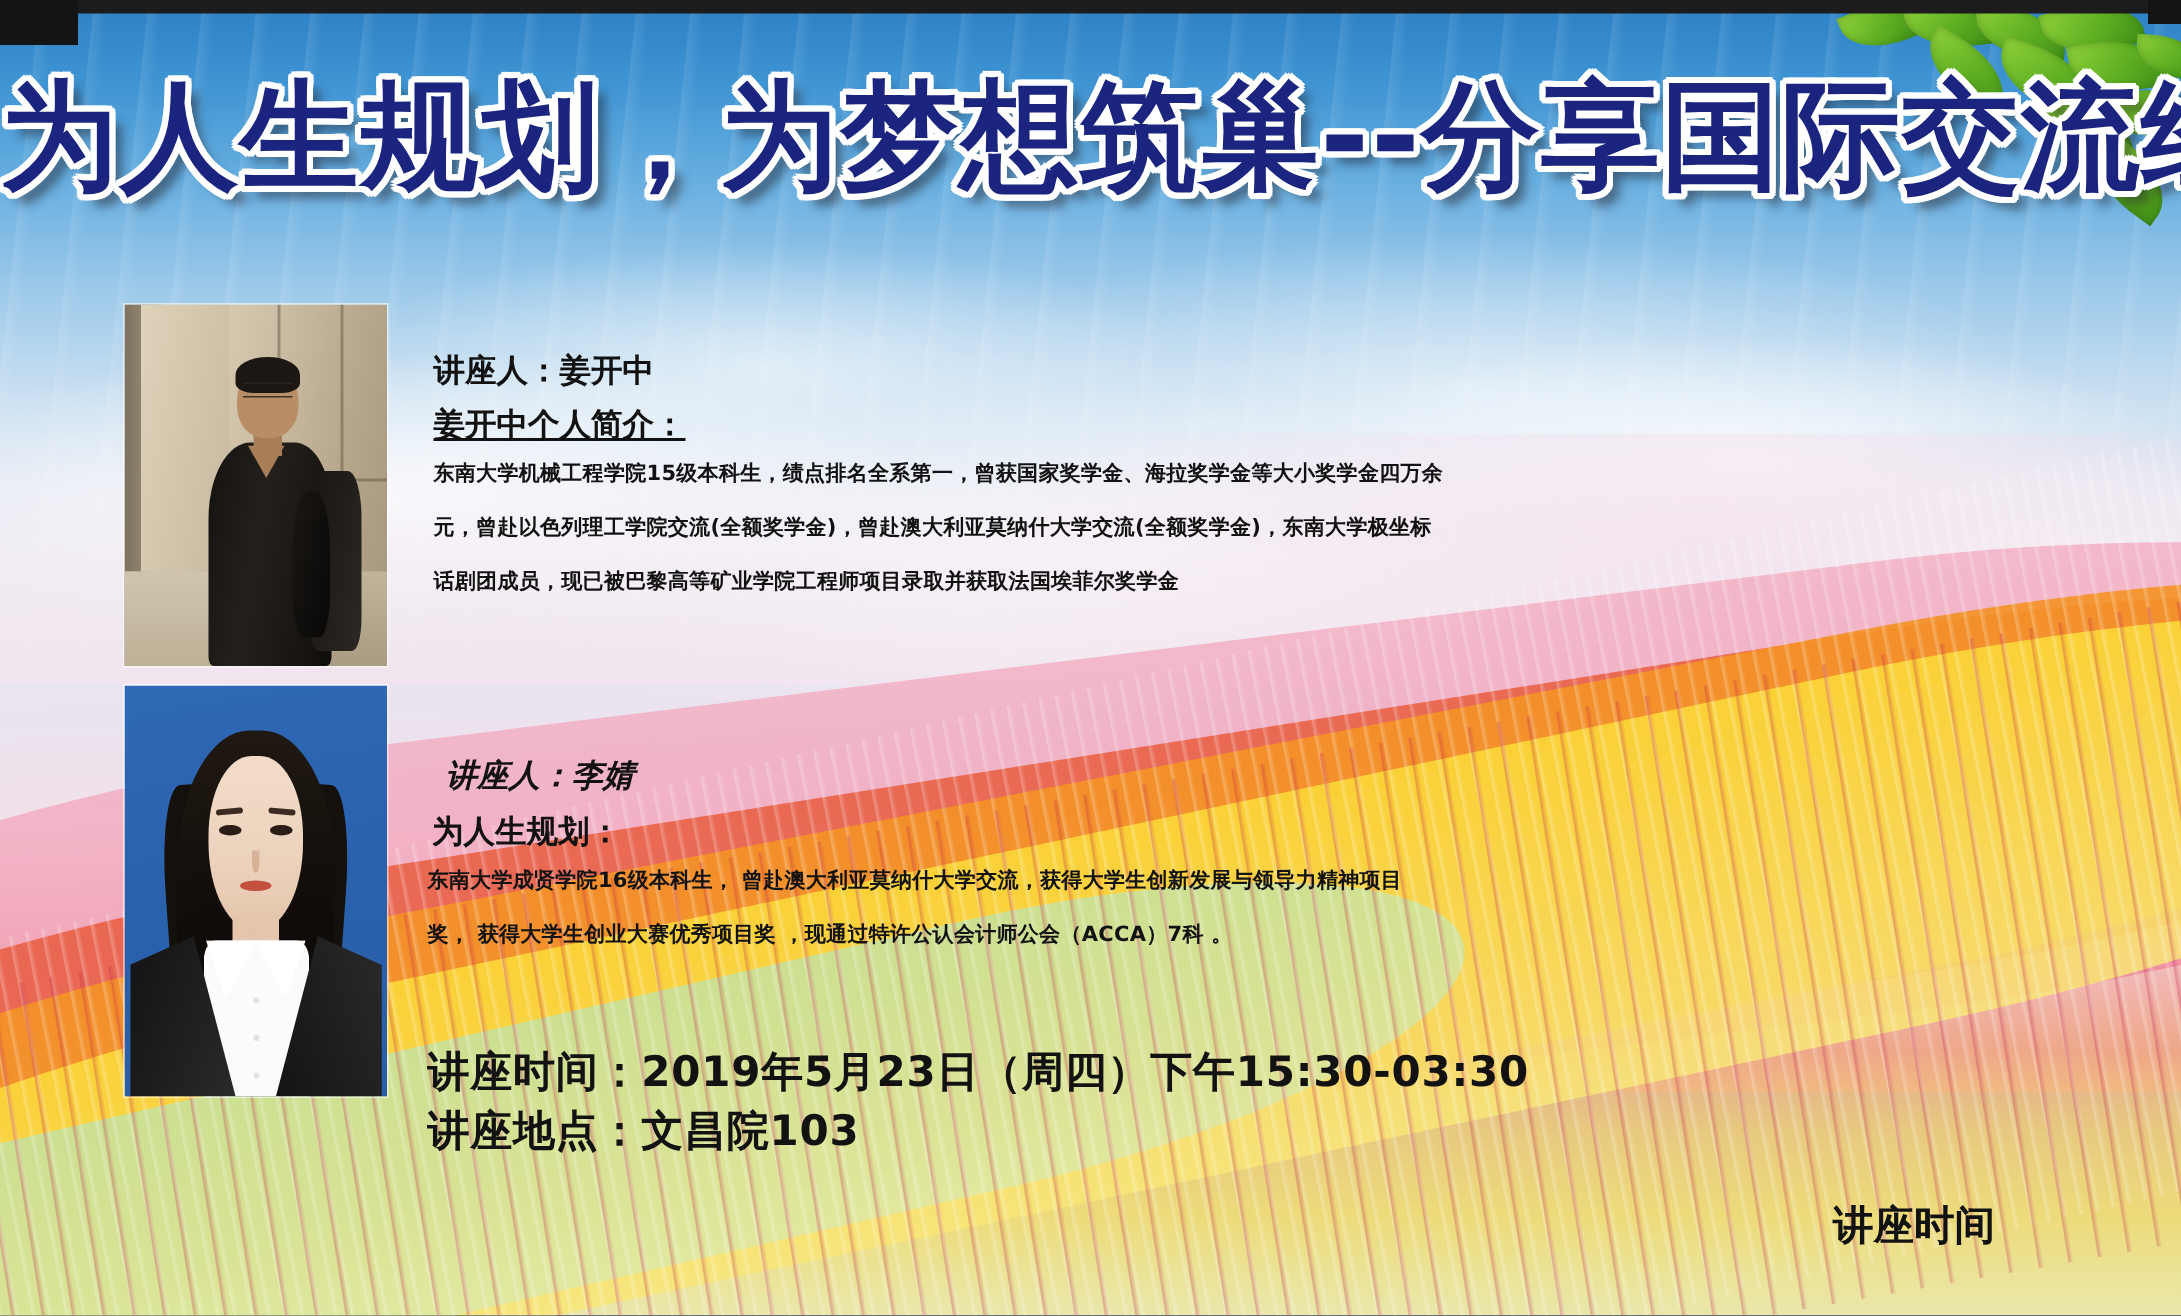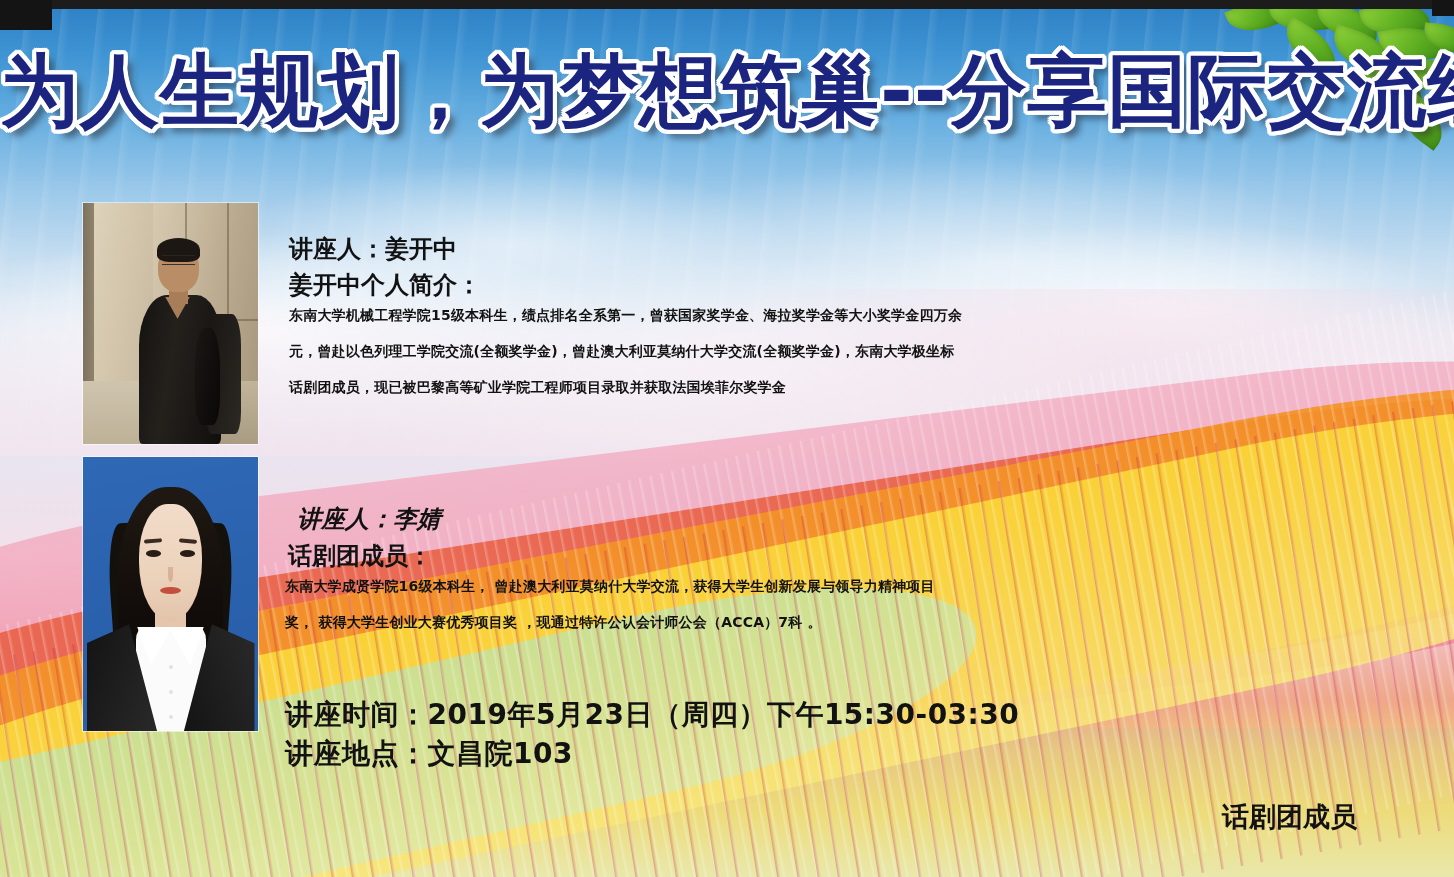--- a/index.html
+++ b/index.html
@@ -203,29 +203,29 @@
   .id-btn{position:absolute;left:49%;width:2.2%;height:1.5%;border-radius:50%;background:#e2e2e2;}
 
   
   .txt{
     position:absolute;
     color:#121212;
     font-family:"DejaVu Sans","Liberation Sans",sans-serif;
     font-weight:bold;
     white-space:nowrap;
   }
-  .speaker-head{ font-size:24px; }
+  .speaker-head{ font-size:21px; }
   .bio-line{ font-size:14px; letter-spacing:.2px;}
   .when-line{ font-size:28px; letter-spacing:.5px;}
   .org{ font-size:27px; }
 
   
   #blk-s1{ left:289px; top:233px; }
   #blk-s1 .l1{ position:absolute; top:0;  left:0;}
-  #blk-s1 .l2{ position:absolute; top:36px;left:0;}
+  #blk-s1 .l2{ position:absolute; top:36px;left:0;text-decoration:underline;}
   #blk-s1 .l3{ position:absolute; top:74px;left:0;}
   #blk-s1 .l4{ position:absolute; top:110px;left:0;text-align:right;}
   #blk-s1 .l5{ position:absolute; top:146px;left:0;}
 
   #blk-s2{ left:297px; top:503px; }
   #blk-s2 .l1{ position:absolute; top:0;  left:0;font-style:italic;}
   #blk-s2 .l2{ position:absolute; top:37px;left:-9px;}
   #blk-s2 .l3{ position:absolute; top:75px;left:-12px;}
   #blk-s2 .l4{ position:absolute; top:111px;left:-12px;}
 
@@ -323,27 +323,27 @@
   <div id="blk-s1" style="position:absolute;">
     <div class="txt speaker-head l1">讲座人：姜开中</div>
     <div class="txt speaker-head l2">姜开中个人简介：</div>
     <div class="txt bio-line l3">东南大学机械工程学院15级本科生，绩点排名全系第一，曾获国家奖学金、海拉奖学金等大小奖学金四万余</div>
     <div class="txt bio-line l4">元，曾赴以色列理工学院交流(全额奖学金)，曾赴澳大利亚莫纳什大学交流(全额奖学金)，东南大学极坐标</div>
     <div class="txt bio-line l5">话剧团成员，现已被巴黎高等矿业学院工程师项目录取并获取法国埃菲尔奖学金</div>
   </div>
 
   <div id="blk-s2" style="position:absolute;">
     <div class="txt speaker-head l1">讲座人：李婧</div>
-    <div class="txt speaker-head l2">话剧团成员：</div>
+    <div class="txt speaker-head l2">为人生规划：</div>
     <div class="txt bio-line l3">东南大学成贤学院16级本科生， 曾赴澳大利亚莫纳什大学交流，获得大学生创新发展与领导力精神项目</div>
     <div class="txt bio-line l4">奖， 获得大学生创业大赛优秀项目奖 ，现通过特许公认会计师公会（ACCA）7科 。</div>
   </div>
 
   <div id="blk-when" style="position:absolute;">
     <div class="txt when-line l1">讲座时间：2019年5月23日（周四）下午15:30-03:30</div>
     <div class="txt when-line l2">讲座地点：文昌院103</div>
   </div>
 
   <div id="blk-org" style="position:absolute;">
-    <div class="txt org">话剧团成员</div>
+    <div class="txt org">讲座时间</div>
   </div>
 
 </div>
 
 </body></html>

